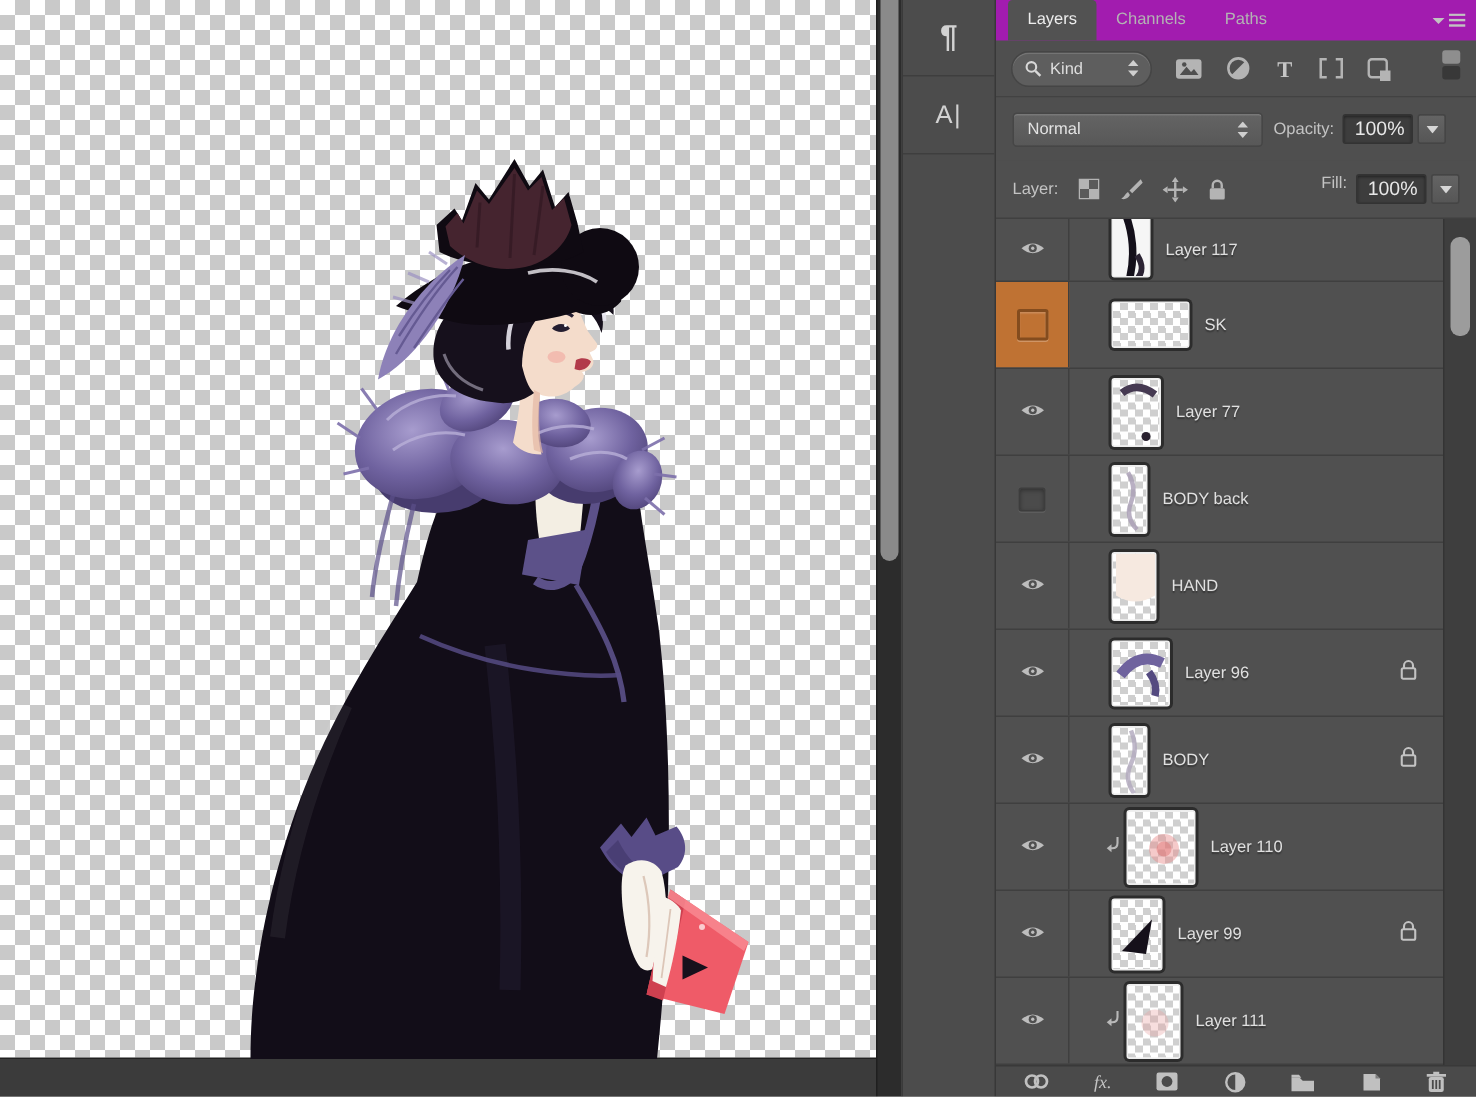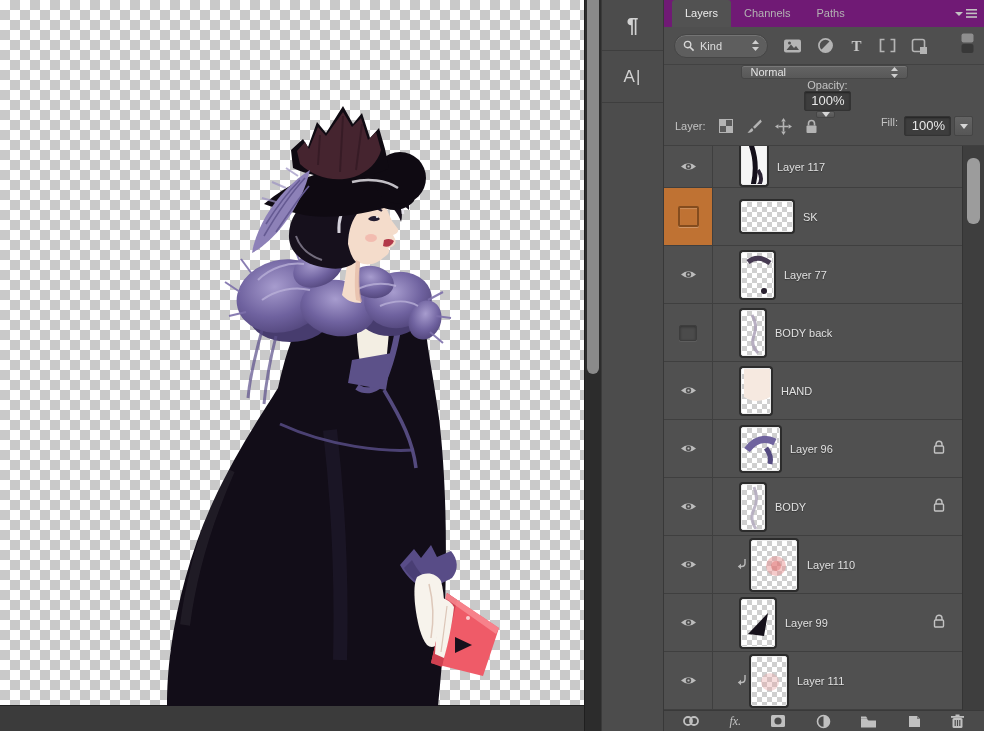--- a/index.html
+++ b/index.html
@@ -25,35 +25,35 @@
     border-left:1px solid #3a3a3a; }
   .dock-btn { height:51px; display:flex; align-items:center; justify-content:center;
     color:#d2d2d2; border-bottom:1px solid #3e3e3e; }
   .dock-btn .g1 { font-size:21px; font-weight:bold; }
   .dock-btn .g2 { font-size:17px; letter-spacing:1px; }
 
   
   .panel { position:absolute; left:663px; top:0; width:321px; height:731px; background:#4f4f4f;
     border-left:1px solid #383838; }
 
-  .tabbar { height:27px; background:#701a75; display:flex; position:relative; }
+  .tabbar { height:27px; background:#a21caf; display:flex; position:relative; }
   .tab { padding:0 13px; font-size:11px; line-height:27px; color:#b3b3b3; }
   .tab.active { background:#525252; color:#ededed; border-radius:3px 3px 0 0; margin-left:8px; }
   .panel-menu { position:absolute; right:7px; top:9px; display:flex; align-items:center; gap:2px; }
 
   .ctl-row { display:flex; align-items:center; background:#4f4f4f; }
   .filter-row { height:38px; padding:0 10px; border-bottom:1px solid #424242; }
   .kind-select { width:94px; height:24px; border-radius:12px; background:#5e5e5e;
     border:1px solid #454545; box-shadow:inset 0 1px 0 #747474; display:flex; align-items:center;
     padding:0 8px; gap:5px; }
   .kind-select .lbl { font-size:11px; color:#dedede; flex:1; }
   .ficon { margin-left:15px; display:flex; align-items:center; }
   .filter-toggle { margin-left:auto; }
 
-  .blend-row { height:42px; padding:0 11px;flex-direction:column; }
+  .blend-row { height:42px; padding:0 11px; }
   .blend-select { width:167px; height:23px; border-radius:3px;
     background:linear-gradient(#646464,#585858); border:1px solid #464646;
     box-shadow:inset 0 1px 0 #787878; display:flex; align-items:center; padding:0 9px; }
   .blend-select .lbl { font-size:11px; color:#e3e3e3; flex:1; }
   .small-label { font-size:11px; color:#c3c3c3; }
   .val-box { width:47px; height:20px; background:#3d3d3d; border:1px solid #333;
     box-shadow:inset 0 1px 2px rgba(0,0,0,.45); border-radius:2px; color:#e8e8e8;
     font-size:13px; text-align:right; line-height:18px; padding-right:5px; margin-left:6px; }
   .arrow-btn { width:19px; height:20px; margin-left:3px; background:linear-gradient(#646464,#565656);
     border:1px solid #454545; border-radius:2px; display:flex; align-items:center; justify-content:center; }

